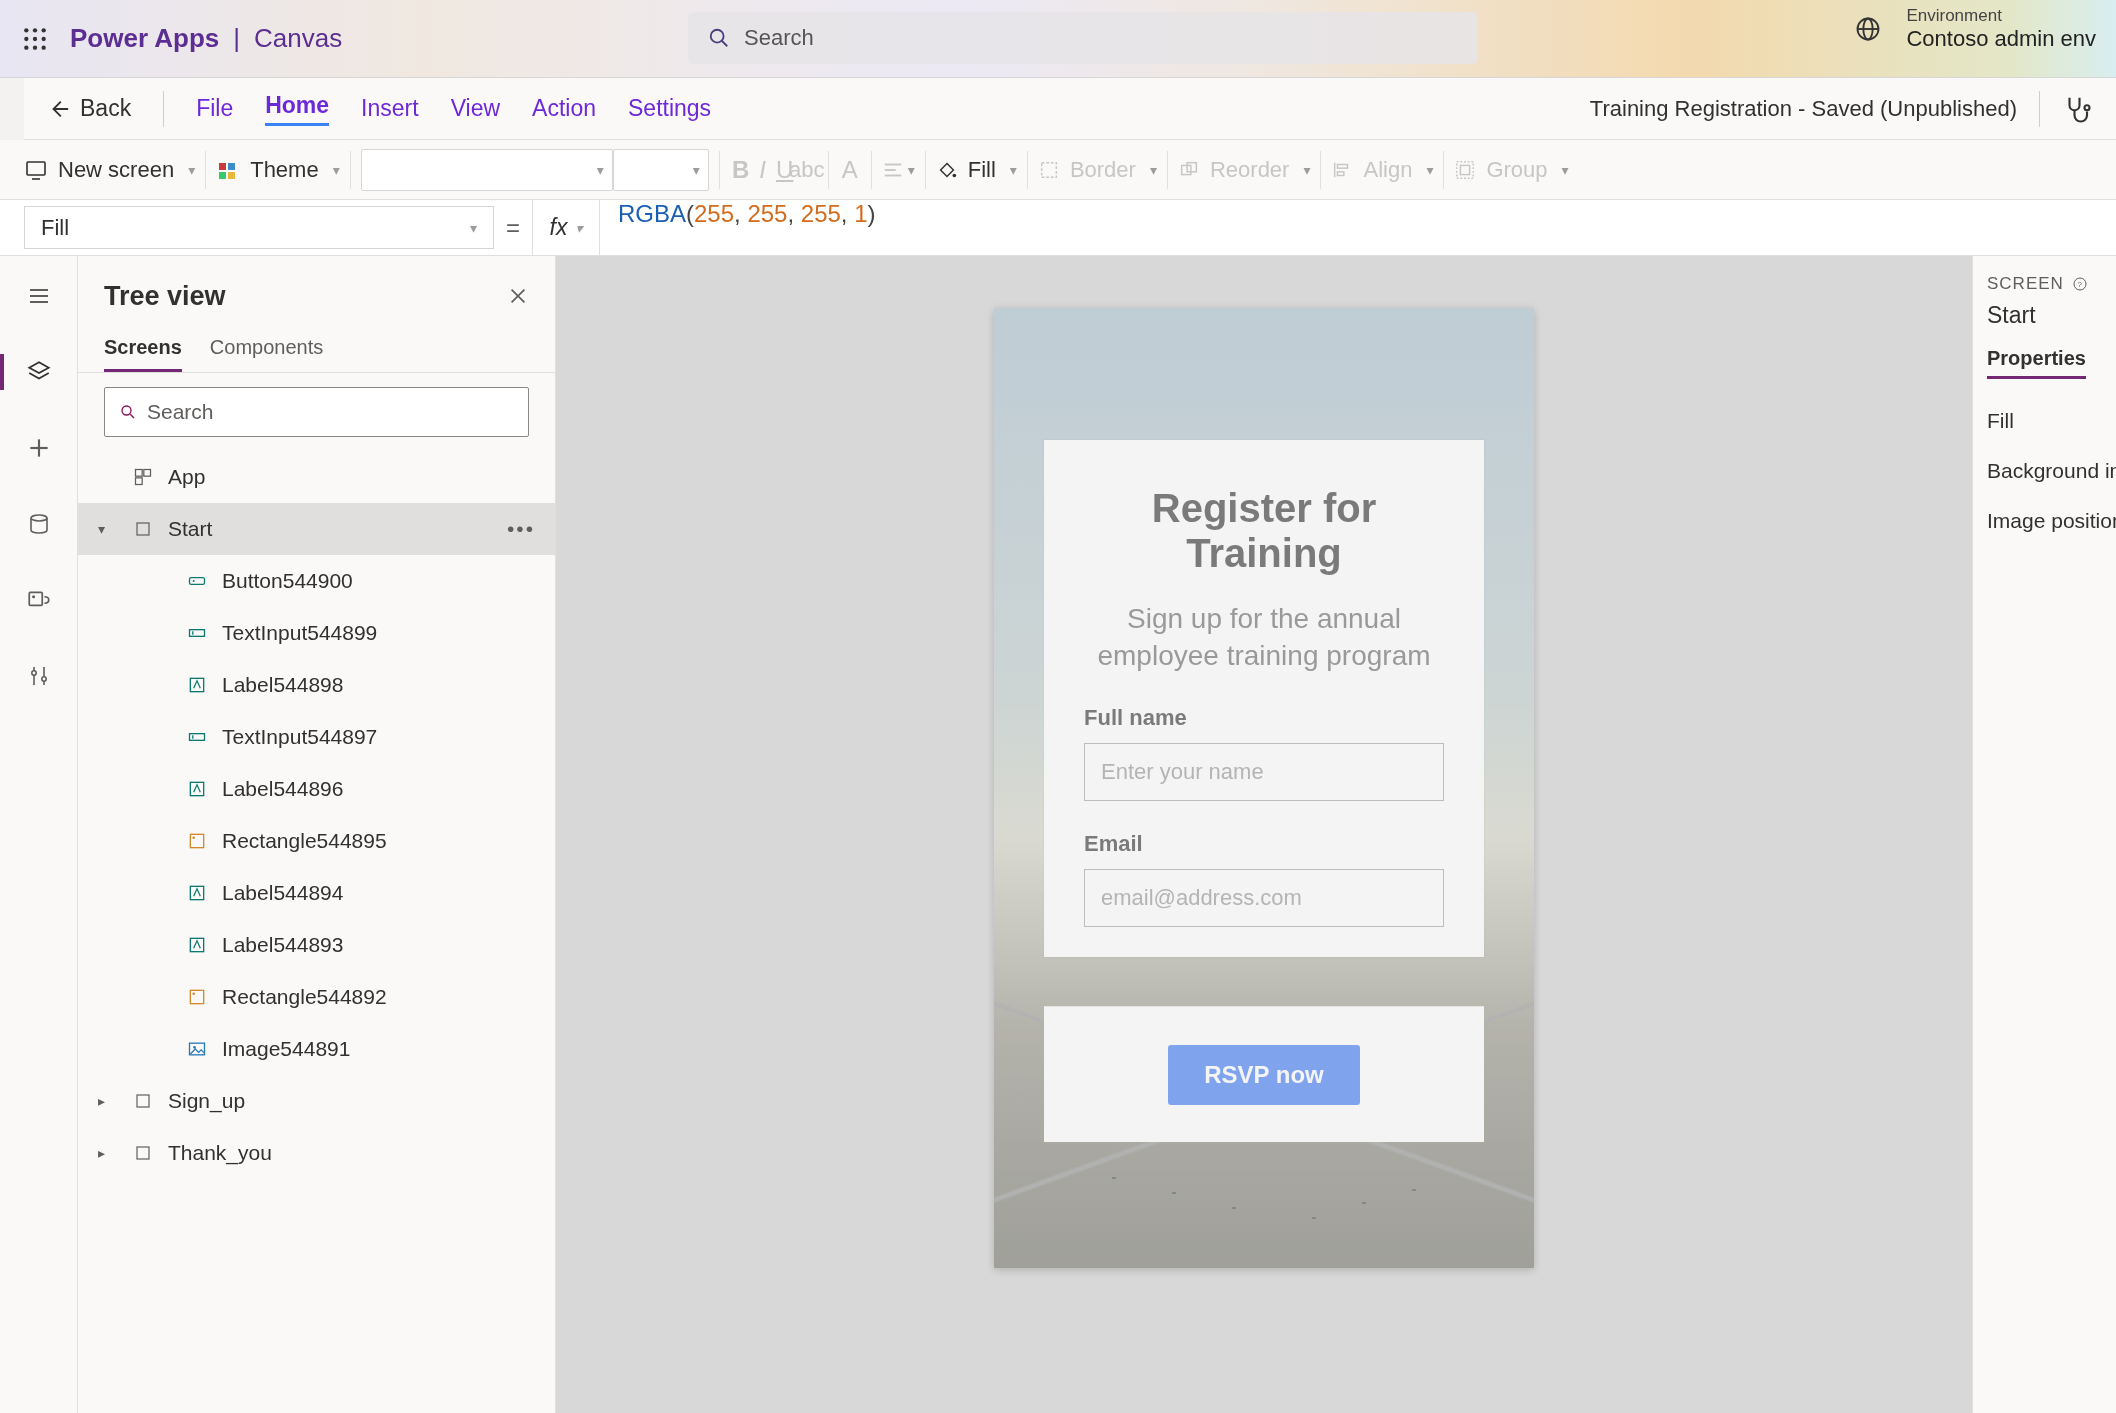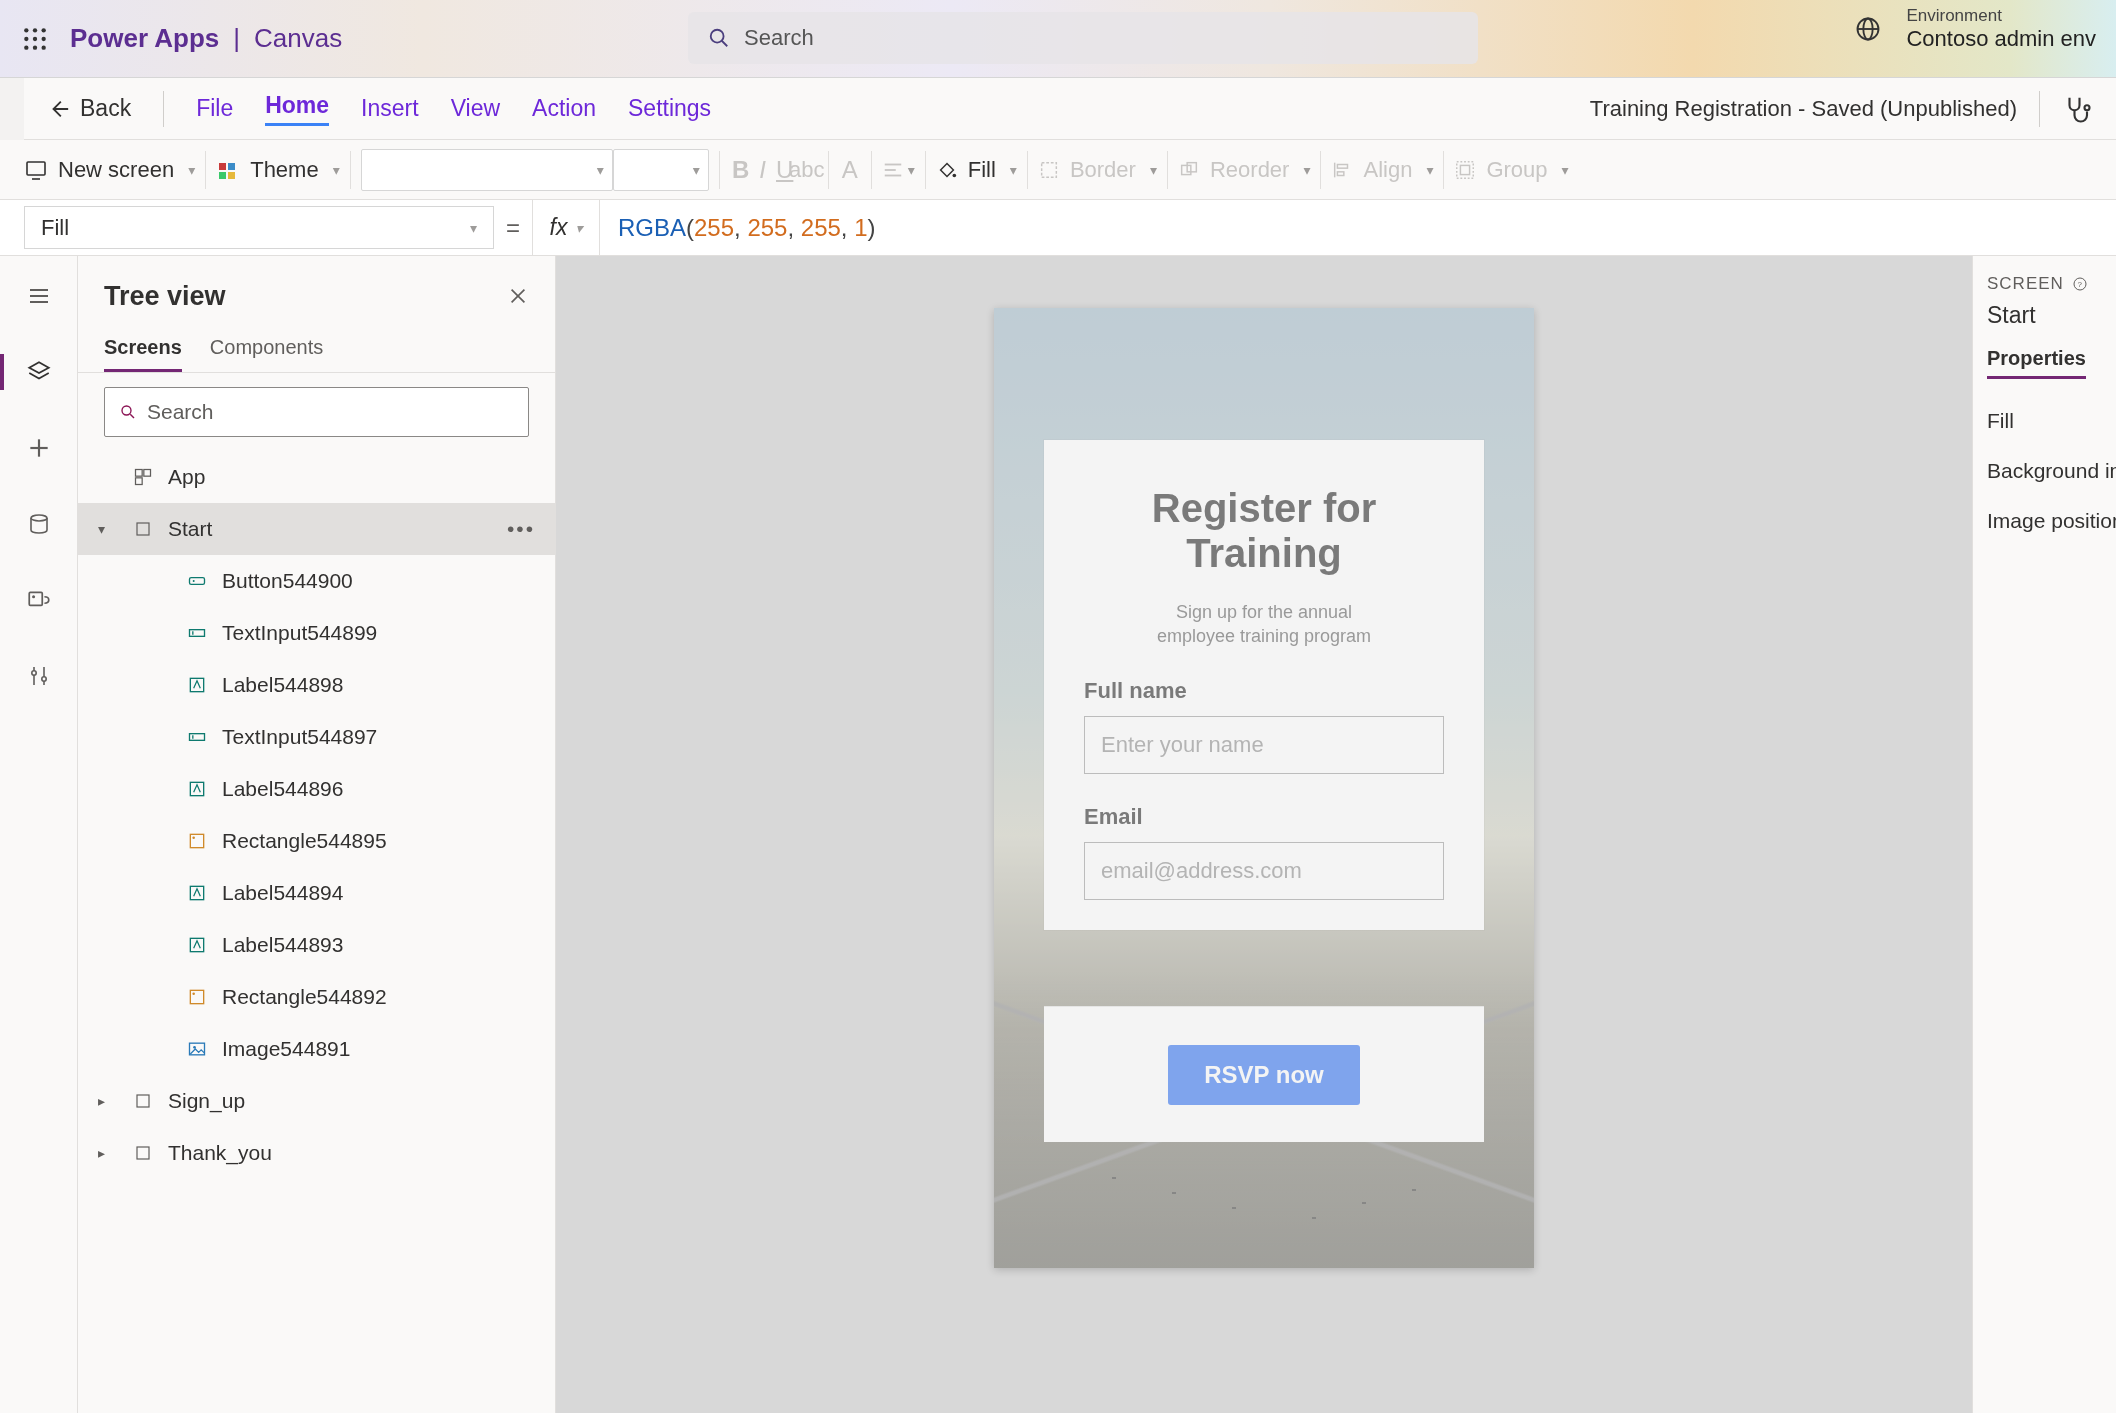--- a/index.html
+++ b/index.html
@@ -77,21 +77,21 @@
     width: 470px; border: 1px solid #d6d6d6; margin: 6px 0 6px 24px; background: #fff;
     display: flex; align-items: center; padding: 0 16px; font-size: 22px; color: #323130;
     justify-content: space-between;
   }
   .eq { width: 38px; display:flex; align-items:center; justify-content:center; font-size: 24px; color:#605e5c; }
   .fx-box {
     width: 68px; border: 1px solid #e1dfdd; border-top:none; border-bottom:none; display:flex; align-items:center; justify-content:center;
     font-style: italic; font-size: 23px; color: #323130; gap:4px;
   }
   .formula-text {
-    flex: 1; display: flex; align-items: center; padding: 0 18px; font-family: Consolas, monospace; font-size: 24px;
+    flex: 1; display: flex; align-items: flex-start; padding: 0 18px; font-family: Consolas, monospace; font-size: 24px;
   }
   .tok-func { color: #1a5fb4; }
   .tok-paren { color: #444; }
   .tok-num { color: #d26c1e; }
 
   
   .main {
     display: flex; height: calc(1413px - 78px - 62px - 60px - 56px);
   }
 
@@ -136,21 +136,21 @@
   .phone-frame {
     width: 540px; height: 960px; position:relative; overflow:hidden;
     background: linear-gradient(180deg, #9fb8c7 0%, #b7c6c5 40%, #cfcfc0 55%, #8f8d7f 75%, #6f6e66 100%);
     box-shadow: 0 2px 8px rgba(0,0,0,0.18);
   }
   .card {
     position:absolute; top: 132px; left: 50px; right: 50px; background:#fff; padding: 46px 40px 30px;
     box-shadow: 0 0 0 1px rgba(0,0,0,0.04);
   }
   .card h1 { font-size: 40px; font-weight: 700; color:#222; text-align:center; line-height:1.12; }
-  .card .subtitle { font-size: 18px; color:#5a5a5a; text-align:center; margin-top: 24px; line-height:1.35; }
+  .card .subtitle { font-size: 28px; color:#5a5a5a; text-align:center; margin-top: 24px; line-height:1.35; }
   .field-label { font-size: 22px; font-weight:600; color:#222; margin-top: 30px; }
   .text-input { width: 100%; height: 58px; border:1px solid #999; margin-top:12px; padding:0 16px; font-size:22px; color:#222; }
   .text-input::placeholder { color:#8a8a8a; }
   .card-footer {
     position:absolute; left:50px; right:50px; top: 698px; background:#fff; border-top:1px solid #e4e4e4;
     height: 136px; display:flex; align-items:center; justify-content:center;
   }
   .rsvp-btn {
     background:#2b6ef2; color:#fff; font-size:24px; font-weight:600; border:none; padding: 16px 36px; border-radius:3px; cursor:pointer;
   }

